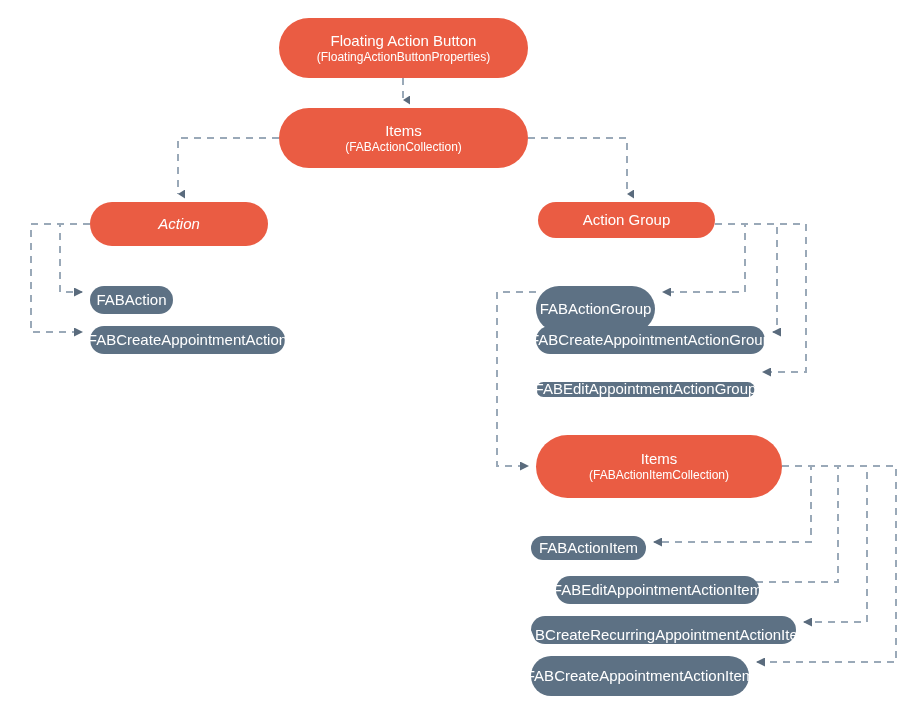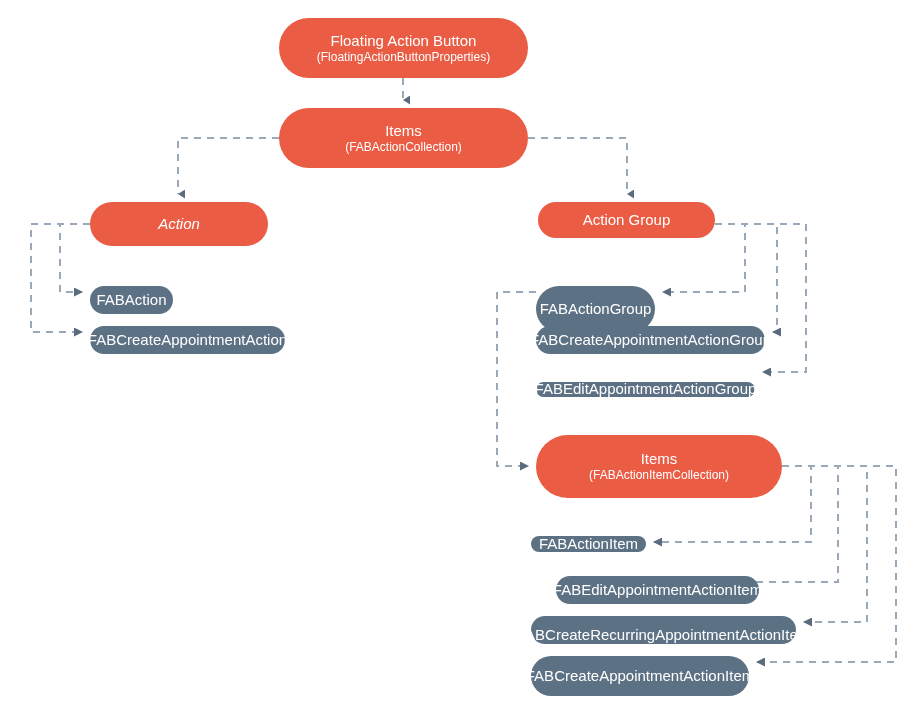--- a/index.html
+++ b/index.html
@@ -121,21 +121,21 @@
       <div class="node secondary big" style="left: 536px; top: 318px; width: 229px; height: 28px;">
         <div class="node-title">FABCreateAppointmentActionGroup</div>
       </div>
       <div class="node secondary big" style="left: 536px; top: 374px; width: 219px; height: 15px;">
         <div class="node-title">FABEditAppointmentActionGroup</div>
       </div>
       <div class="node primary" style="left: 536px; top: 435px; width: 246px; height: 63px;">
         <div class="node-title">Items</div>
         <div class="node-sub">(FABActionItemCollection)</div>
       </div>
-      <div class="node secondary big" style="left: 531px; top: 528px; width: 115px; height: 16px;">
+      <div class="node secondary big" style="left: 531px; top: 528px; width: 115px; height: 24px;">
         <div class="node-title">FABActionItem</div>
       </div>
       <div class="node secondary big" style="left: 556px; top: 568px; width: 203px; height: 28px;">
         <div class="node-title">FABEditAppointmentActionItem</div>
       </div>
       <div class="node secondary big" style="left: 531px; top: 608px; width: 265px; height: 28px; justify-content: flex-end;">
         <div class="node-title">FABCreateRecurringAppointmentActionItem</div>
       </div>
       <div class="node secondary big" style="left: 531px; top: 648px; width: 218px; height: 40px;">
         <div class="node-title">FABCreateAppointmentActionItem</div>

